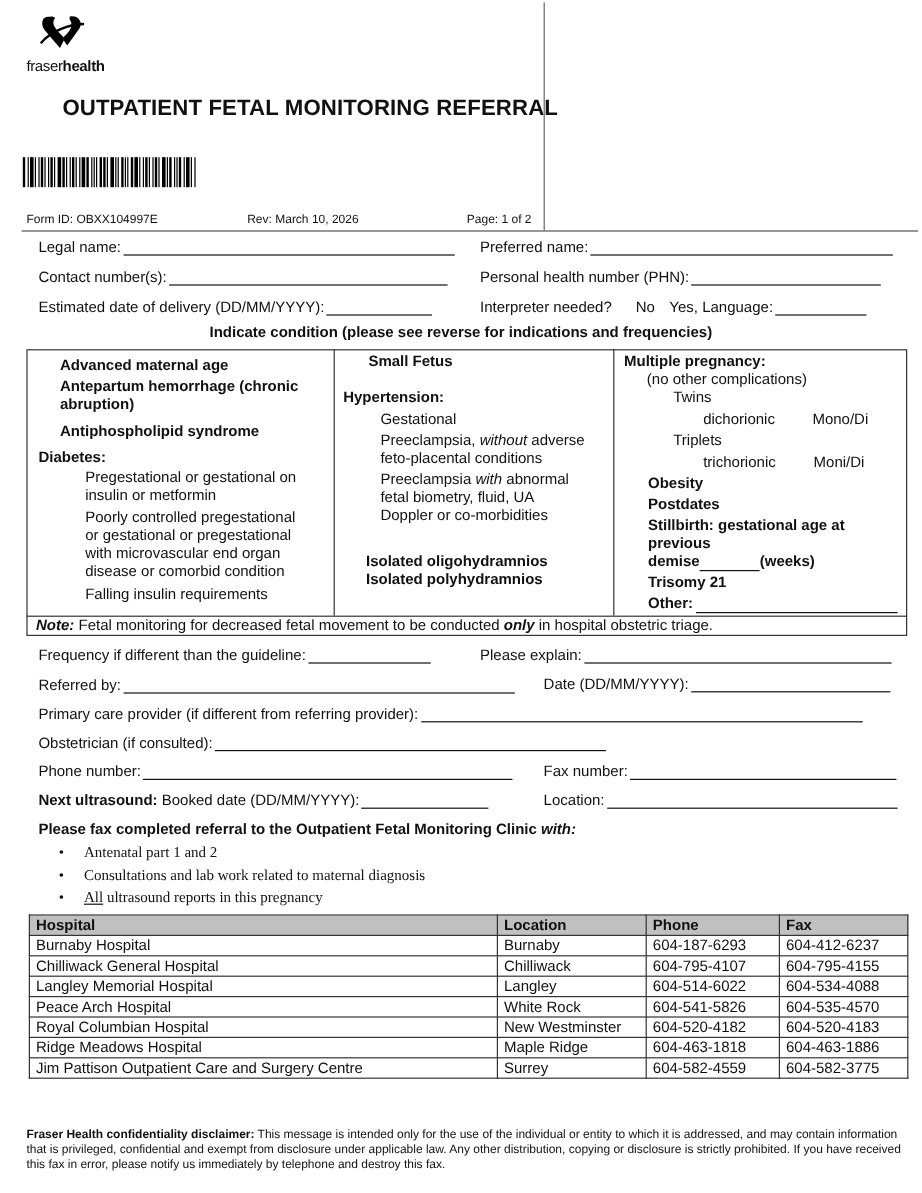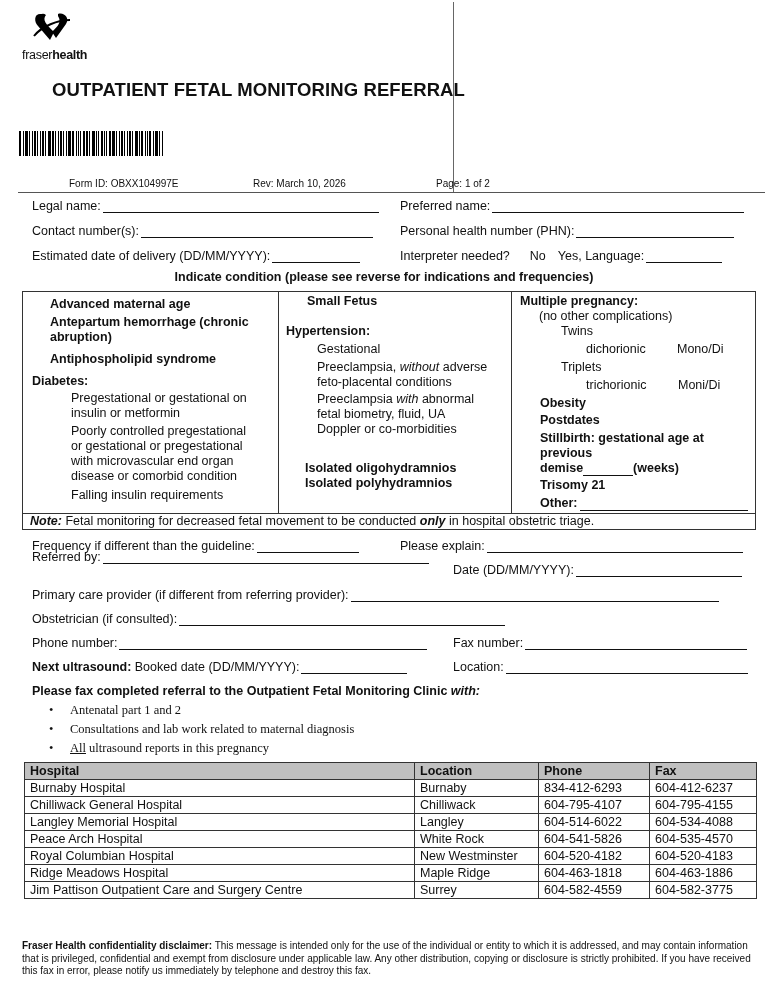--- a/index.html
+++ b/index.html
@@ -10,21 +10,21 @@
 
   
   .logo { left: 22px; top: 10px; width: 60px; height: 52px; }
   .logo svg { display: block; margin-left: 10px; }
   .logo-text { position: absolute; left: 0; top: 38px; font-size: 12.5px; letter-spacing: -0.3px; font-family: "Liberation Sans", sans-serif; }
   .logo-text b { font-weight: bold; }
   .title { left: 20px; top: 79px; font-size: 18.5px; font-weight: bold; letter-spacing: 0.1px; margin-left: 32px; }
   .barcode { left: 19px; top: 131px; height: 25px; display: flex; align-items: stretch; }
   .barcode span { display: block; background: #000; }
   .vline { left: 453px; top: 2px; width: 1px; height: 190px; background: #666; }
-  .meta { top: 178px; font-size: 10px; margin-left: 47px; }
+  .meta { top: 178px; font-size: 10px; }
   .hrule { left: 18px; top: 192px; width: 747px; height: 1px; background: #555; }
 
   
   .fld { position: absolute; font-size: 12.5px; display: flex; align-items: flex-end; white-space: nowrap; }
   .fld .ln { border-bottom: 1px solid #111; height: 13px; margin-left: 2px; display: inline-block; }
   .section-head { left: 0; width: 768px; text-align: center; top: 270px; font-weight: bold; font-size: 12.5px; }
 
   
   .cbox { left: 22px; top: 291px; width: 734px; height: 239px; border: 1px solid #333; }
   .cdiv1 { left: 278px; top: 291px; width: 1px; height: 222px; background: #333; }
@@ -209,21 +209,21 @@
 </div>
 
 <div class="fld" style="left:32px;top:539px">
   <span>Frequency if different than the guideline:</span>
     <span class="ln" style="width:102px"></span>
 </div>
 <div class="fld" style="left:400px;top:539px">
   <span>Please explain:</span>
     <span class="ln" style="width:256px"></span>
 </div>
-<div class="fld" style="left:32px;top:550px">
+<div class="fld" style="left:32px;top:564px">
   <span>Referred by:</span>
     <span class="ln" style="width:326px"></span>
 </div>
 <div class="fld" style="left:453px;top:563px">
   <span>Date (DD/MM/YYYY):</span>
     <span class="ln" style="width:166px"></span>
 </div>
 <div class="fld" style="left:32px;top:588px">
   <span>Primary care provider (if different from referring provider):</span>
     <span class="ln" style="width:368px"></span>
@@ -263,21 +263,21 @@
       <th style="width:390px">Hospital</th>
       <th style="width:124px">Location</th>
       <th style="width:111px">Phone</th>
       <th style="width:107px">Fax</th>
     </tr>
   </thead>
   <tbody id="tbody">
       <tr>
         <td>Burnaby Hospital</td>
         <td>Burnaby</td>
-        <td>834-412-6293</td>
+        <td>604-187-6293</td>
         <td>604-412-6237</td>
       </tr>
       <tr>
         <td>Chilliwack General Hospital</td>
         <td>Chilliwack</td>
         <td>604-795-4107</td>
         <td>604-795-4155</td>
       </tr>
       <tr>
         <td>Langley Memorial Hospital</td>

